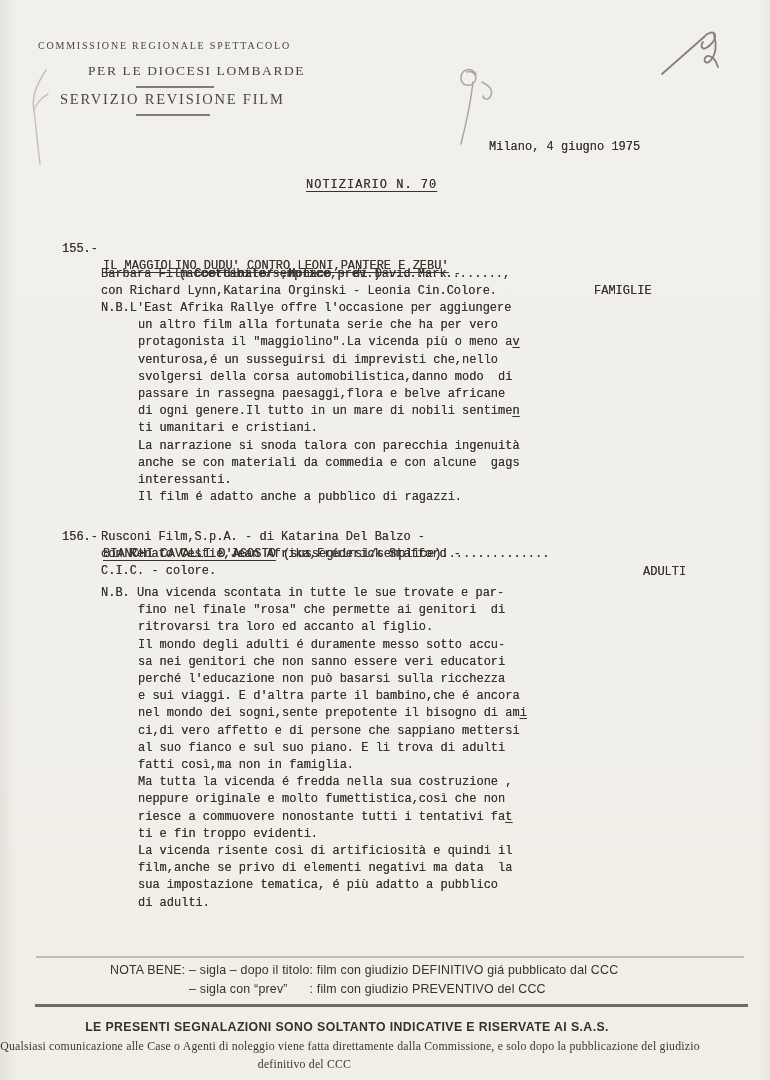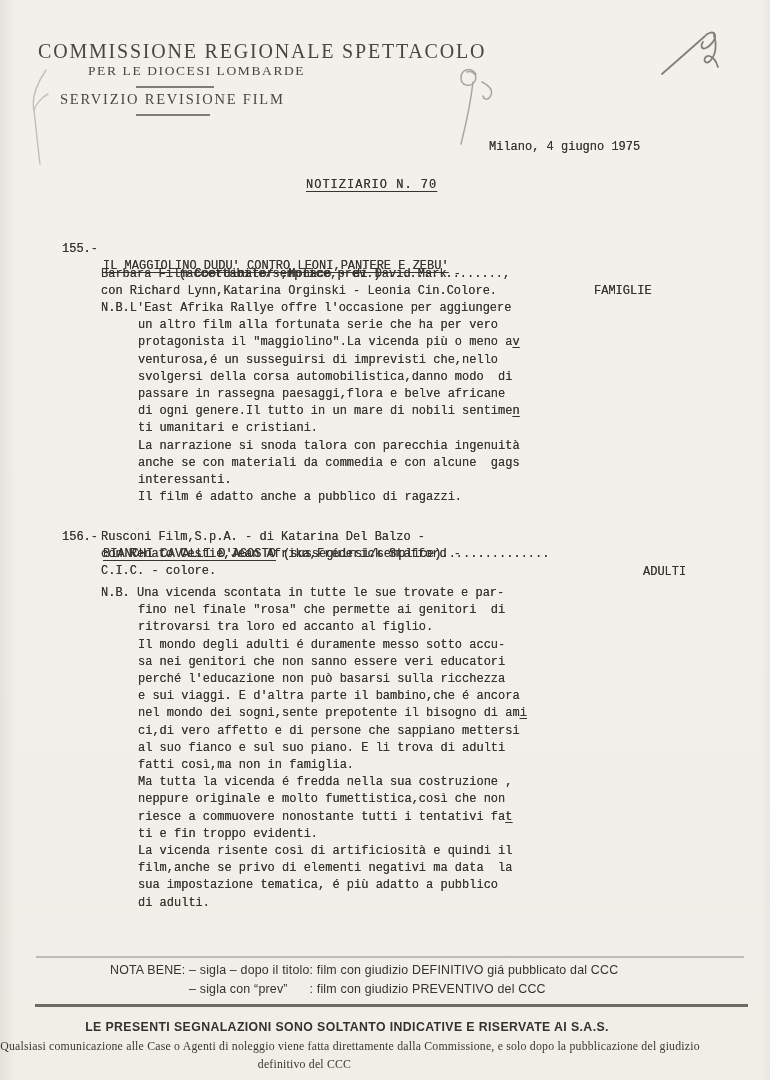--- a/index.html
+++ b/index.html
@@ -18,21 +18,21 @@
     font-family:"Liberation Mono","DejaVu Sans Mono",monospace;
     font-size:12px;line-height:17.2px;color:#37332d;white-space:pre;
     text-shadow:0 0 .6px rgba(55,51,45,.75);
   }
   .title-ul{text-decoration:underline;text-underline-offset:3px;text-decoration-thickness:1.2px;}
   .ul{text-decoration:underline;text-underline-offset:2px;}
   .nb .line{margin-left:37px;}
   .nb .line:first-child{margin-left:0;}
   
   .lh{font-family:"Liberation Serif",serif;color:#49463f;white-space:pre;}
-  .lh1{left:38px;top:40px;font-size:20px;letter-spacing:1.8px;}
+  .lh1{left:38px;top:40px;font-size:10px;letter-spacing:1.8px;}
   .lh2{left:88px;top:63px;font-size:13.5px;letter-spacing:1.6px;}
   .lh3{left:60px;top:91px;font-size:14.5px;letter-spacing:1.8px;}
   .rule{position:absolute;background:#5a5750;opacity:.75;}
   .rule1{left:136px;top:86px;width:78px;height:2px;}
   .rule2{left:136px;top:114px;width:74px;height:2px;}
   
   .dateline{left:489px;top:139px;}
   .btitle{left:306px;top:177px;letter-spacing:1px;}
   .e1-heading{top:224px;}
   .e1-rating{top:249px;}

